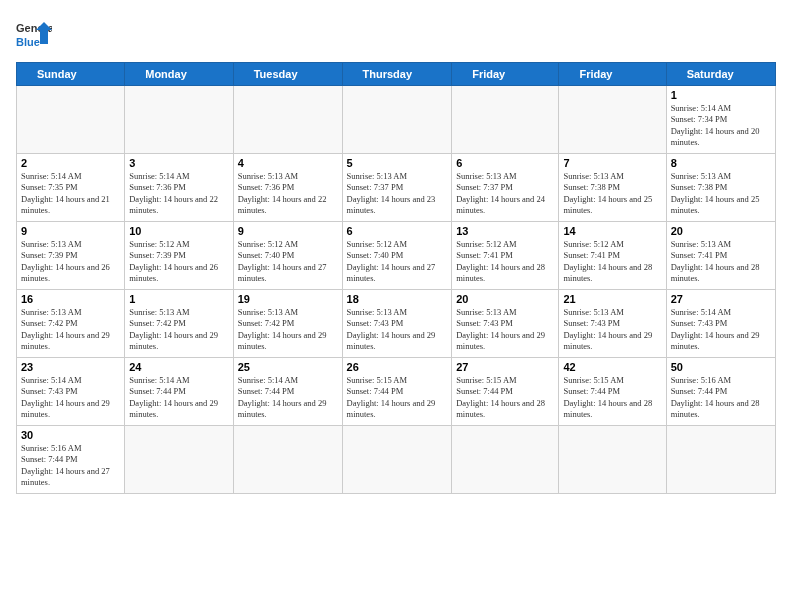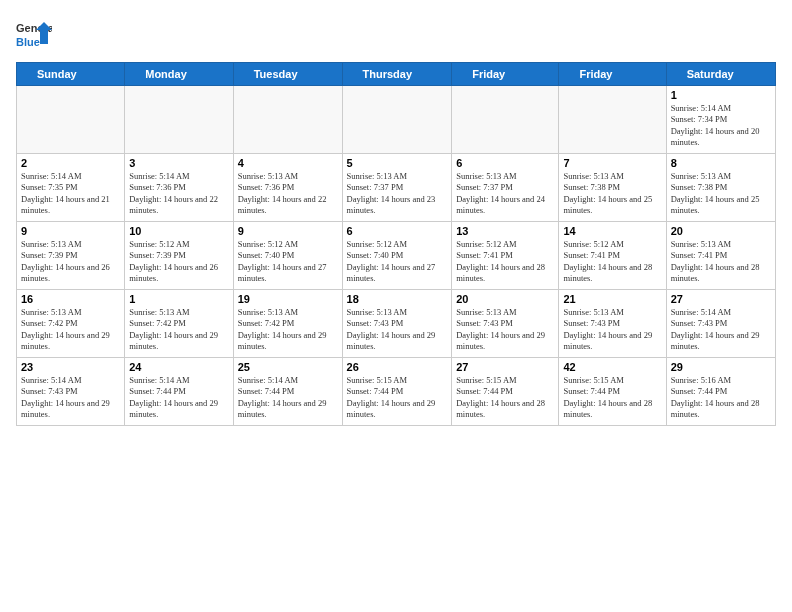--- a/index.html
+++ b/index.html
@@ -234,19 +234,31 @@
           </td>
           <td>
             <span class="day-num">27</span>
             <div class="day-info">Sunrise: 5:15 AM<br>Sunset: 7:44 PM<br>Daylight: 14 hours and 28 minutes.</div>
           </td>
           <td>
             <span class="day-num">42</span>
             <div class="day-info">Sunrise: 5:15 AM<br>Sunset: 7:44 PM<br>Daylight: 14 hours and 28 minutes.</div>
           </td>
           <td>
-            <span class="day-num">29</span>
+            <span class="day-num">50</span>
             <div class="day-info">Sunrise: 5:16 AM<br>Sunset: 7:44 PM<br>Daylight: 14 hours and 28 minutes.</div>
           </td>
+        </tr>
+        <tr>
+          <td>
+            <span class="day-num">30</span>
+            <div class="day-info">Sunrise: 5:16 AM<br>Sunset: 7:44 PM<br>Daylight: 14 hours and 27 minutes.</div>
+          </td>
+          <td class="empty"></td>
+          <td class="empty"></td>
+          <td class="empty"></td>
+          <td class="empty"></td>
+          <td class="empty"></td>
+          <td class="empty"></td>
         </tr>
       </tbody>
   </table>
 </div>
 
 </body></html>

